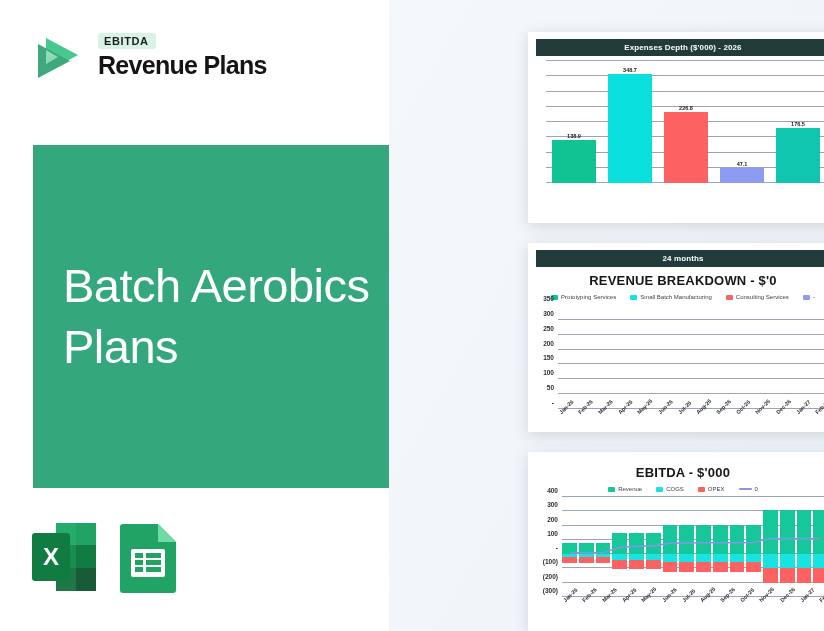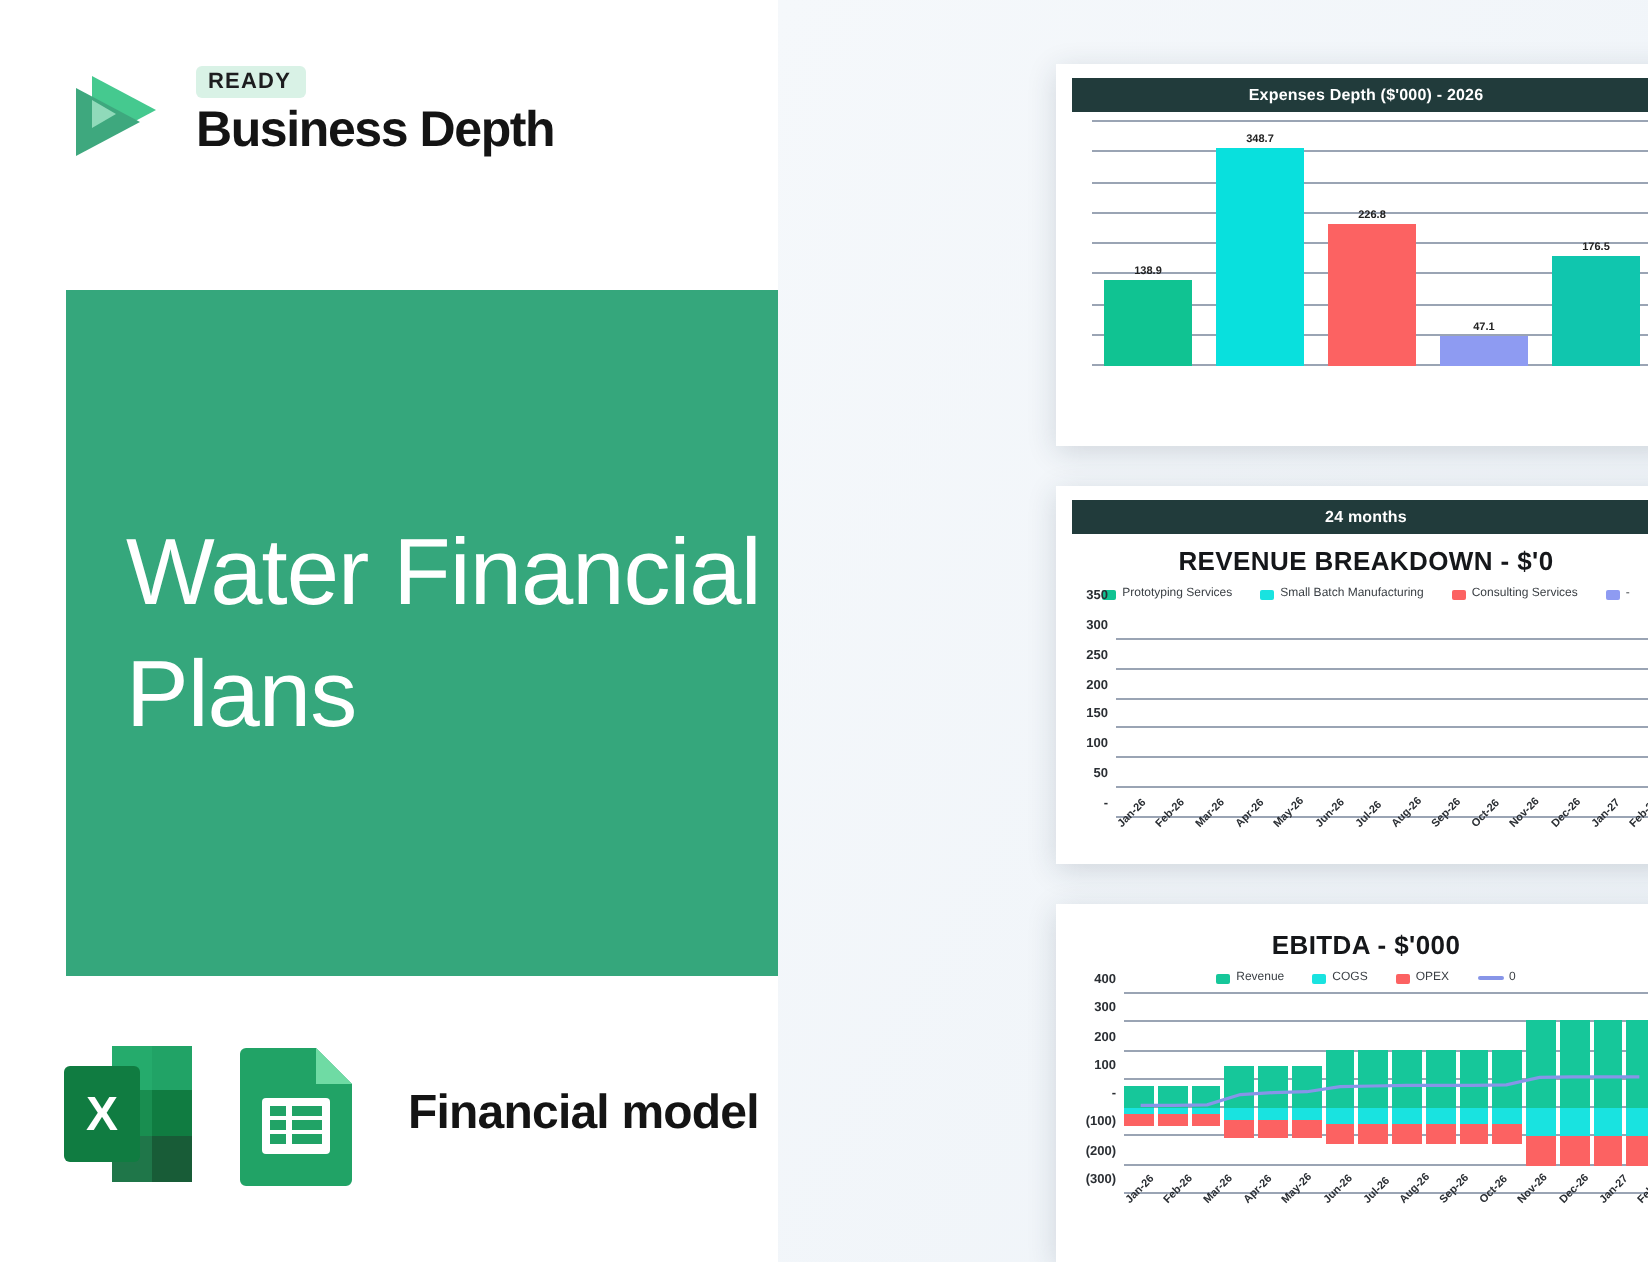--- a/index.html
+++ b/index.html
@@ -219,28 +219,28 @@
 
   <div class="brand">
     <div class="brand-mark">
       <svg viewBox="0 0 56 56" width="56" height="56">
         <path d="M16 10 L48 27 L16 44 Z" fill="#45c98f"></path>
         <path d="M8 16 L40 33 L8 50 Z" fill="#3ea87e"></path>
         <path d="M16 22 L28 29 L16 36 Z" fill="#9fe3c4" opacity=".85"></path>
       </svg>
     </div>
     <div class="brand-text">
-      <span class="ready-badge">READY</span>
-      <span class="brand-name">Business Depth</span>
+      <span class="ready-badge">EBITDA</span>
+      <span class="brand-name">Revenue Plans</span>
     </div>
   </div>
 
   <div class="title-banner">
     <div class="title-text">
-      <div>Water Financial</div>
+      <div>Batch Aerobics</div>
       <div>Plans</div>
     </div>
   </div>
 
   <div class="footer-row">
     <div class="file-icon">
       <svg viewBox="0 0 68 72" width="68" height="72">
         <rect x="26" y="2" width="40" height="22" fill="#21a366"></rect>
         <rect x="26" y="24" width="40" height="23" fill="#107c41"></rect>
         <rect x="26" y="47" width="40" height="23" fill="#185c37"></rect>
@@ -255,21 +255,20 @@
         <path d="M44 3 l18 18 h-18 z" fill="#6fdba4"></path>
         <rect x="17" y="28" width="34" height="28" rx="2" fill="#ffffff"></rect>
         <rect x="21" y="32" width="8" height="5" fill="#21a366"></rect>
         <rect x="32" y="32" width="15" height="5" fill="#21a366"></rect>
         <rect x="21" y="39" width="8" height="5" fill="#21a366"></rect>
         <rect x="32" y="39" width="15" height="5" fill="#21a366"></rect>
         <rect x="21" y="46" width="8" height="5" fill="#21a366"></rect>
         <rect x="32" y="46" width="15" height="5" fill="#21a366"></rect>
       </svg>
     </div>
-    <span class="footer-label">Financial model</span>
   </div>
 
   <div class="card" id="card-expenses">
     <div class="card-pad">
       <div class="dark-bar">Expenses Depth ($'000) - 2026</div>
       <div class="plot" id="exp-plot">
           <div class="grid-line" style="bottom: 0%;"></div>
           <div class="grid-line" style="bottom: 12.5%;"></div>
           <div class="grid-line" style="bottom: 25%;"></div>
           <div class="grid-line" style="bottom: 37.5%;"></div>

